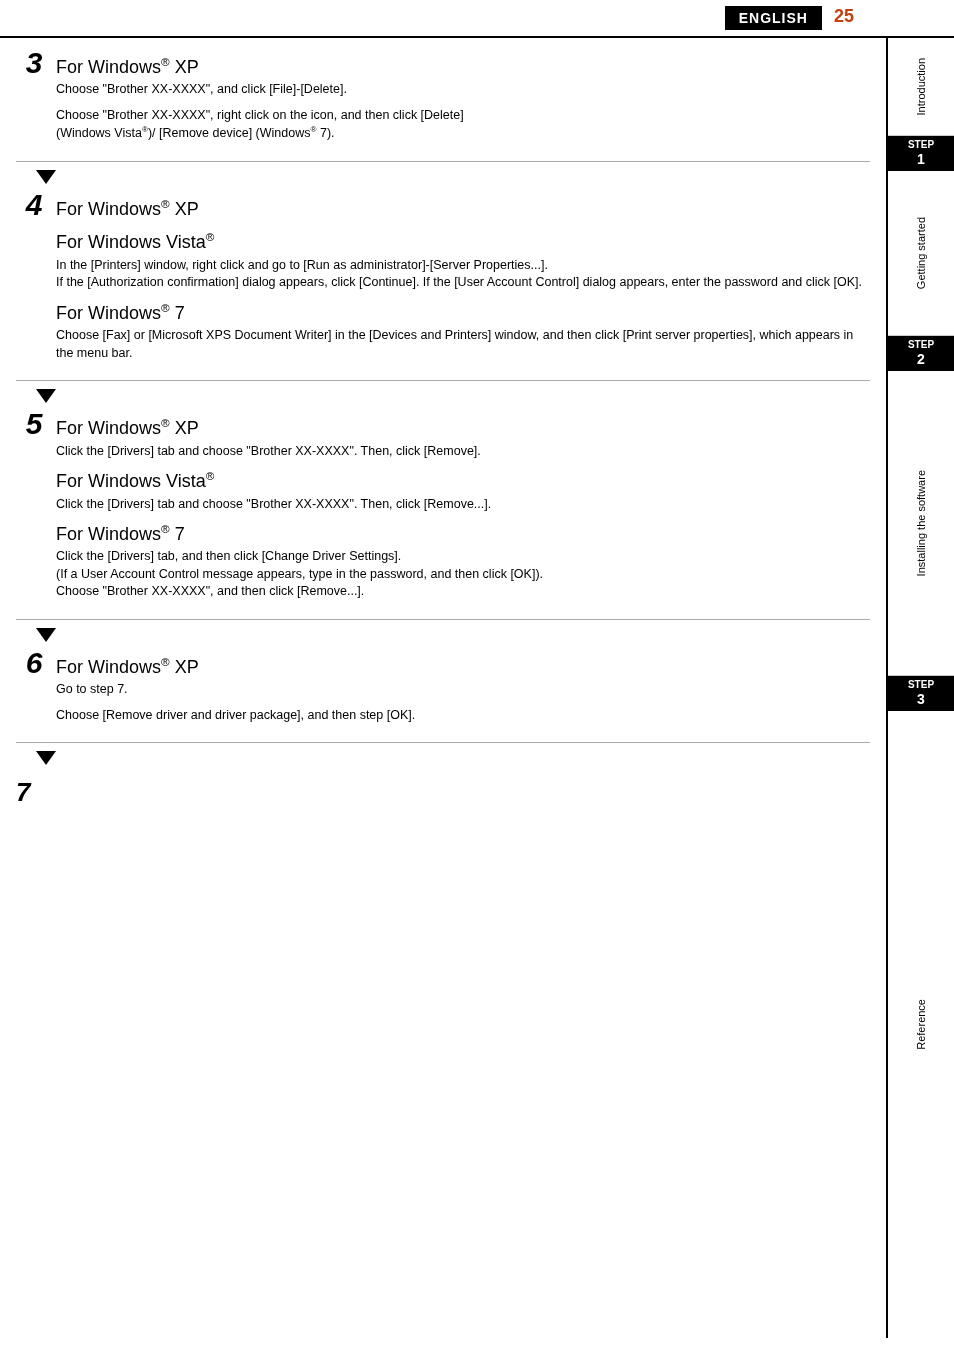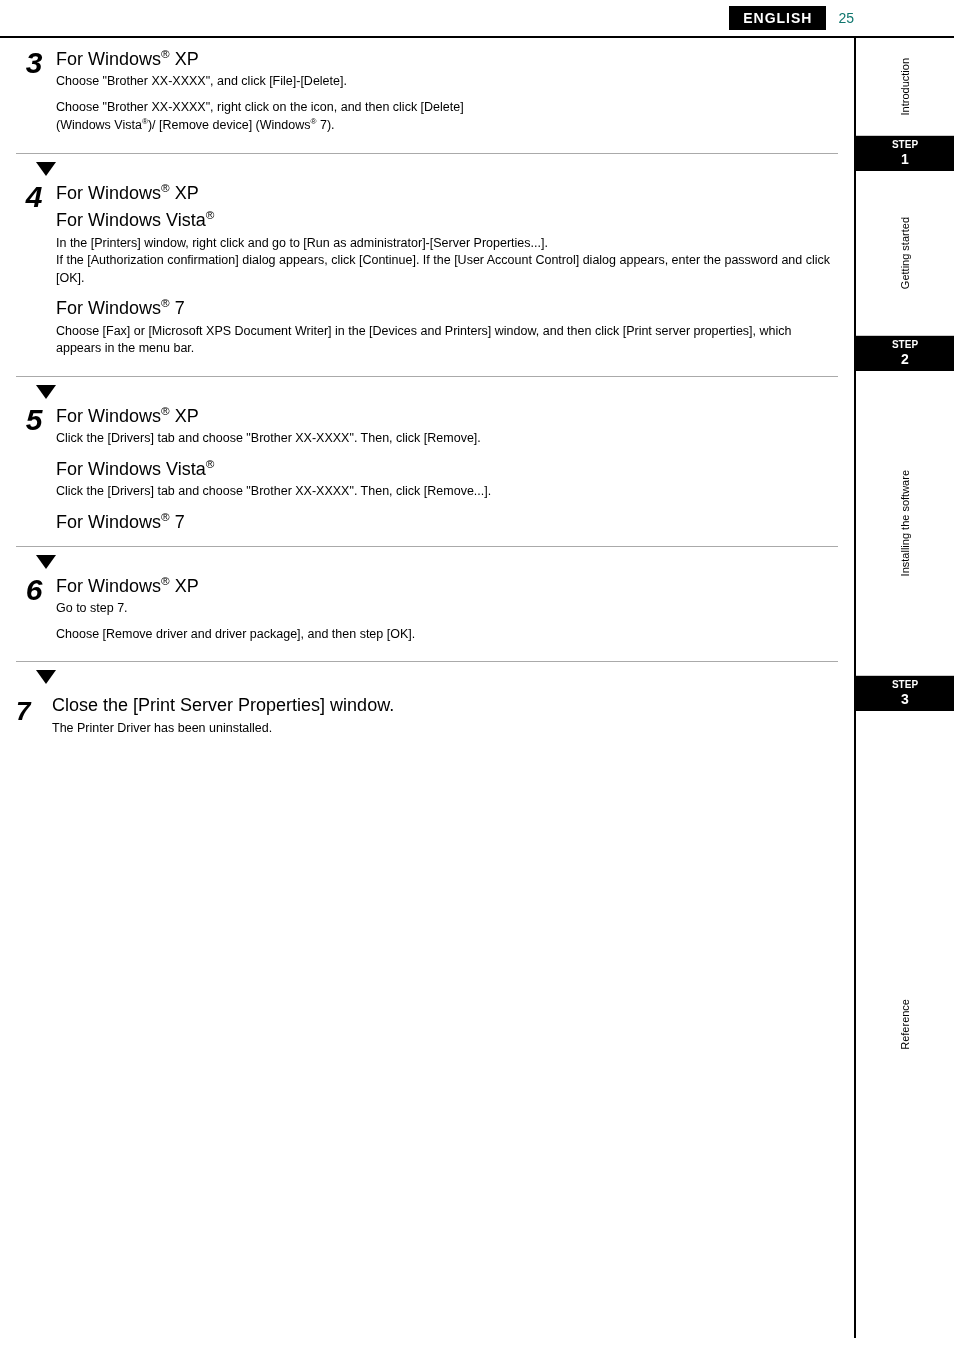--- a/index.html
+++ b/index.html
@@ -18,53 +18,53 @@
       display: flex;
       justify-content: flex-end;
       align-items: center;
       border-bottom: 2px solid #000;
       padding: 6px 100px 6px 0;
       margin-bottom: 0;
     }
 
     .page-header-inner {
       display: flex;
-      align-items: center;
+      align-items: flex-start;
       gap: 12px;
     }
 
     .english-badge {
       background: #000;
       color: #fff;
       font-weight: bold;
       font-size: 14px;
       padding: 4px 14px;
       letter-spacing: 1px;
     }
 
     .page-number {
-      font-size: 14px;
-      font-weight: normal;
-      color: #0f766e;
+      font-size: 18px;
+      font-weight: bold;
+      color: #c2410c;
     }
 
     .main-layout {
       display: flex;
       flex-direction: row;
       width: 100%;
       min-height: 1300px;
     }
 
     .content-area {
       flex: 1;
       padding: 8px 16px 16px 16px;
     }
 
     .right-sidebar {
-      width: 100px;
+      width: 68px;
       display: flex;
       flex-direction: column;
       border-left: 2px solid #000;
       position: relative;
     }
 
     .step-block {
       display: flex;
       flex-direction: row;
       margin-bottom: 0;
@@ -101,20 +101,21 @@
       line-height: 1.3;
     }
 
     .step-text {
       font-size: 12.5px;
       line-height: 1.4;
       margin-bottom: 8px;
     }
 
     .subsection {
+      margin-top: 8px;
     }
 
     sup {
       font-size: 0.65em;
       vertical-align: super;
     }
 
     .arrow-divider {
       display: flex;
       align-items: center;
@@ -296,20 +297,21 @@
         <div class="subsection">
           <div class="step-heading-large">For Windows<sup>®</sup> XP</div>
           <div class="step-text">Click the [Drivers] tab and choose "Brother XX-XXXX". Then, click [Remove].</div>
         </div>
         <div class="subsection">
           <div class="step-heading-large">For Windows Vista<sup>®</sup></div>
           <div class="step-text">Click the [Drivers] tab and choose "Brother XX-XXXX". Then, click [Remove...].</div>
         </div>
         <div class="subsection">
           <div class="step-heading-large">For Windows<sup>®</sup> 7</div>
+          <div class="step-text">Click the [Drivers] tab, and then click [Change Driver Settings].<br>(If a User Account Control message appears, type in the password, and then click [OK]).<br>Choose "Brother XX-XXXX", and then click [Remove...].</div>
         </div>
       </div>
     </div>
 
     <div class="arrow-divider">
       <div class="arrow-down"></div>
     </div>
 
     <div class="step-block">
       <div class="step-number-col">
@@ -325,24 +327,20 @@
         </div>
       </div>
     </div>
 
     <div class="arrow-divider">
       <div class="arrow-down"></div>
     </div>
 
     <div class="step7-block">
       <div class="step7-number">7</div>
-      <div class="step7-content">
-        <div class="step-heading-large">Close the [Print Server Properties] window.</div>
-        <div class="step-text">The Printer Driver has been uninstalled.</div>
-      </div>
     </div>
 
   </div>
 
   <div class="right-sidebar">
     <div class="right-sidebar-inner">
 
       <div class="rsb-intro" style="min-height:90px;">
         <span class="vertical-text">Introduction</span>
       </div>

